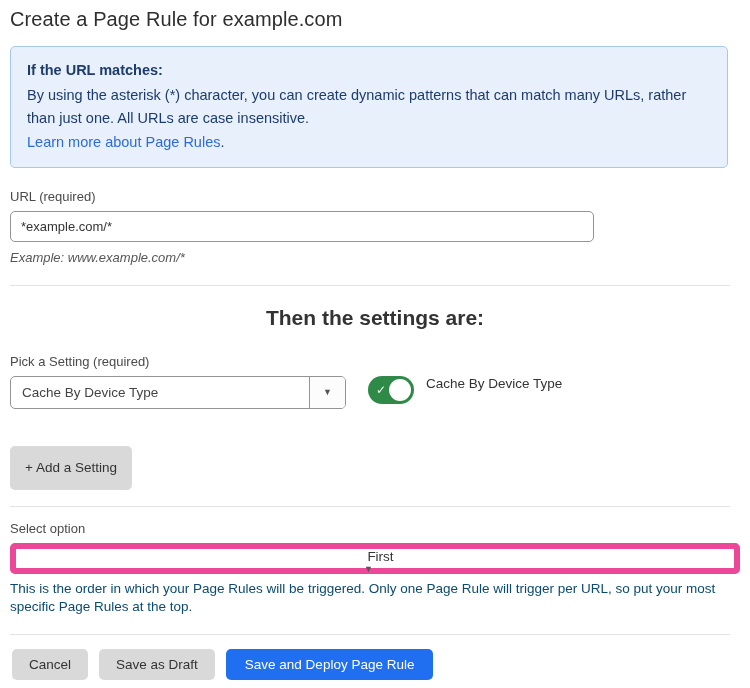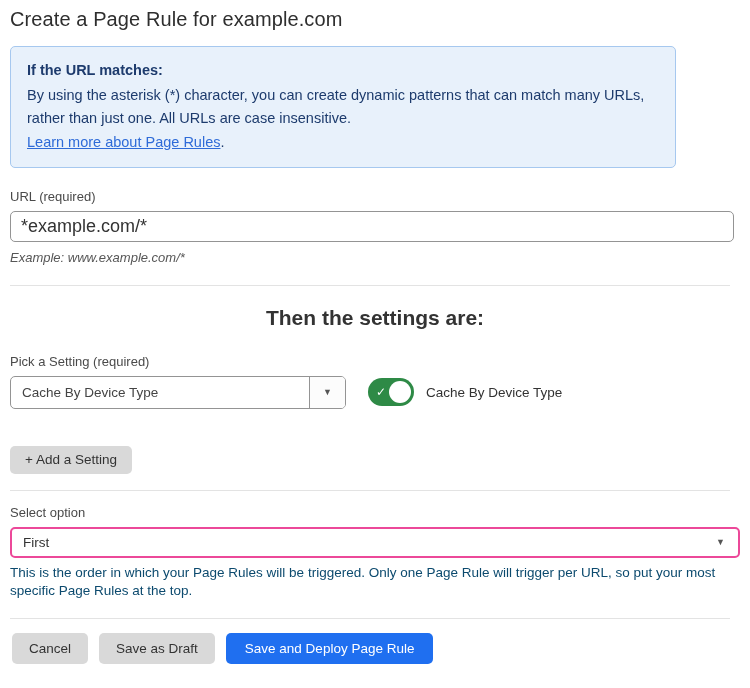--- a/index.html
+++ b/index.html
@@ -17,51 +17,50 @@
   .page-title {
     font-size: 20px;
     font-weight: normal;
     color: #2e2e2e;
     margin: 2px 0 15px 0;
     letter-spacing: 0.1px;
   }
 
   
   .info-box {
-    width: 666px;
+    width: 718px;
     background: #e8f1fb;
     border: 1px solid #a6c8ef;
     border-radius: 5px;
     padding: 12px 16px 13px 16px;
     font-size: 14.5px;
     line-height: 1.6;
     color: #1d3b6d;
     margin-bottom: 21px;
   }
   .info-heading { font-weight: bold; margin: 0 0 2px 0; }
   .info-body { margin: 0; }
   .info-link {
     color: #2e6bd8;
-    text-decoration: underline;
     cursor: pointer;
   }
 
   .field-label {
     font-size: 13px;
     color: #4a4a4a;
     margin: 0 0 7px 0;
   }
 
   .url-input {
-    width: 724px;
+    width: 584px;
     height: 31px;
     border: 1px solid #949494;
     border-radius: 5px;
     padding: 0 10px;
-    font-size: 18px;
+    font-size: 13px;
     color: #333333;
     font-family: "Liberation Sans", "DejaVu Sans", sans-serif;
     outline: none;
     background: #ffffff;
   }
   .helper-text {
     font-size: 13px;
     color: #565656;
     margin: 7px 0 0 0;
     line-height: 1.45;
@@ -80,21 +79,21 @@
     font-weight: bold;
     color: #333333;
     margin: 20px 0 0 0;
     text-align: center;
   }
 
   
   .setting-label { margin-top: 24px; }
   .setting-row {
     display: flex;
-    align-items: center;
+    align-items: flex-start;
     margin-top: 6px;
   }
   .select-box {
     width: 336px;
     height: 33px;
     border: 1px solid #949494;
     border-radius: 5px;
     background: #ffffff;
     display: flex;
     align-items: center;
@@ -153,42 +152,43 @@
     margin-left: 12px;
     font-size: 13.5px;
     color: #333333;
   }
 
   .add-setting-btn {
     margin-top: 37px;
     background: #d9d9d9;
     border: none;
     border-radius: 5px;
-    height: 28px;
+    height: 44px;
     padding: 0 15px;
     font-size: 13.5px;
     color: #333333;
     font-family: "Liberation Sans", "DejaVu Sans", sans-serif;
     cursor: pointer;
     display: inline-block;
   }
 
   
   .order-label { margin-top: 14px; }
   .order-select {
     width: 730px;
     height: 31px;
-    border: 2px solid #ec4899;
+    border: 6px solid #ec4899;
     border-radius: 5px;
     background: #ffffff;
     display: flex;
     align-items: center;
     justify-content: space-between;
     cursor: pointer;
     margin-top: 6px;
+    flex-direction: column;
   }
   .order-select .select-value { padding-left: 11px; font-size: 13.5px; color: #333333; }
   .order-arrow {
     padding-right: 13px;
     font-size: 9px;
     color: #555555;
   }
   .order-helper {
     font-size: 13.5px;
     color: #0c4a6e;

